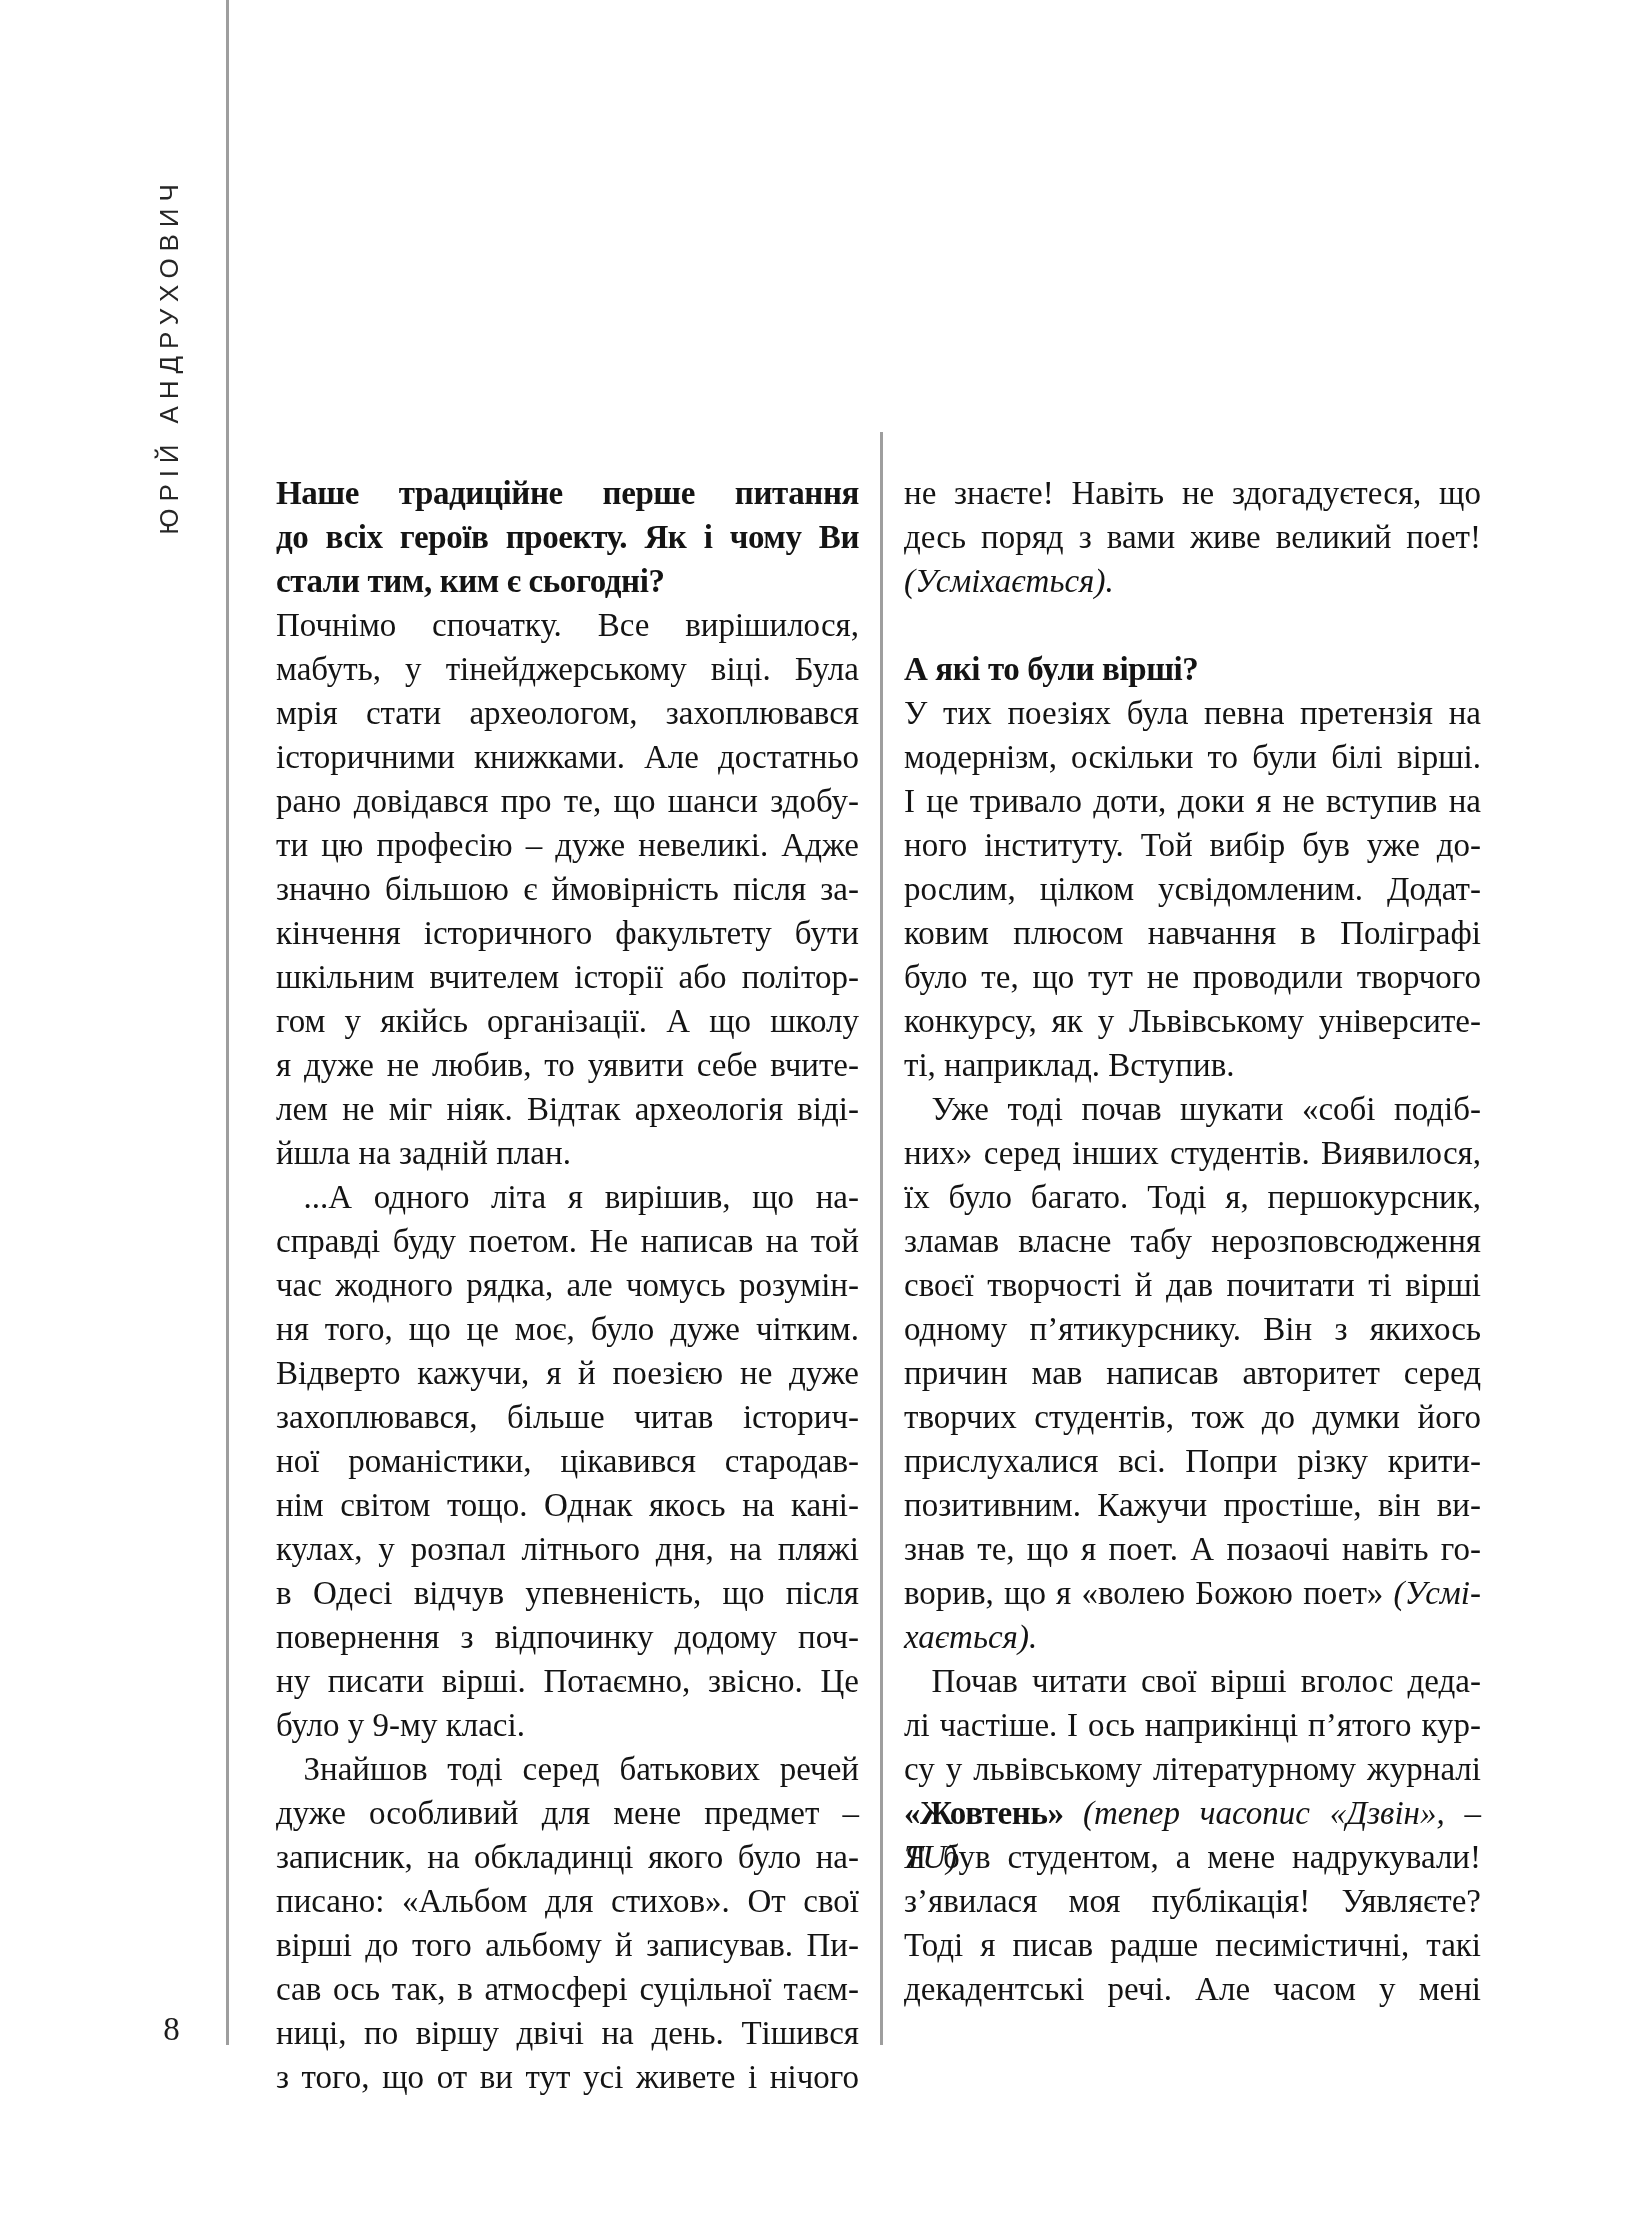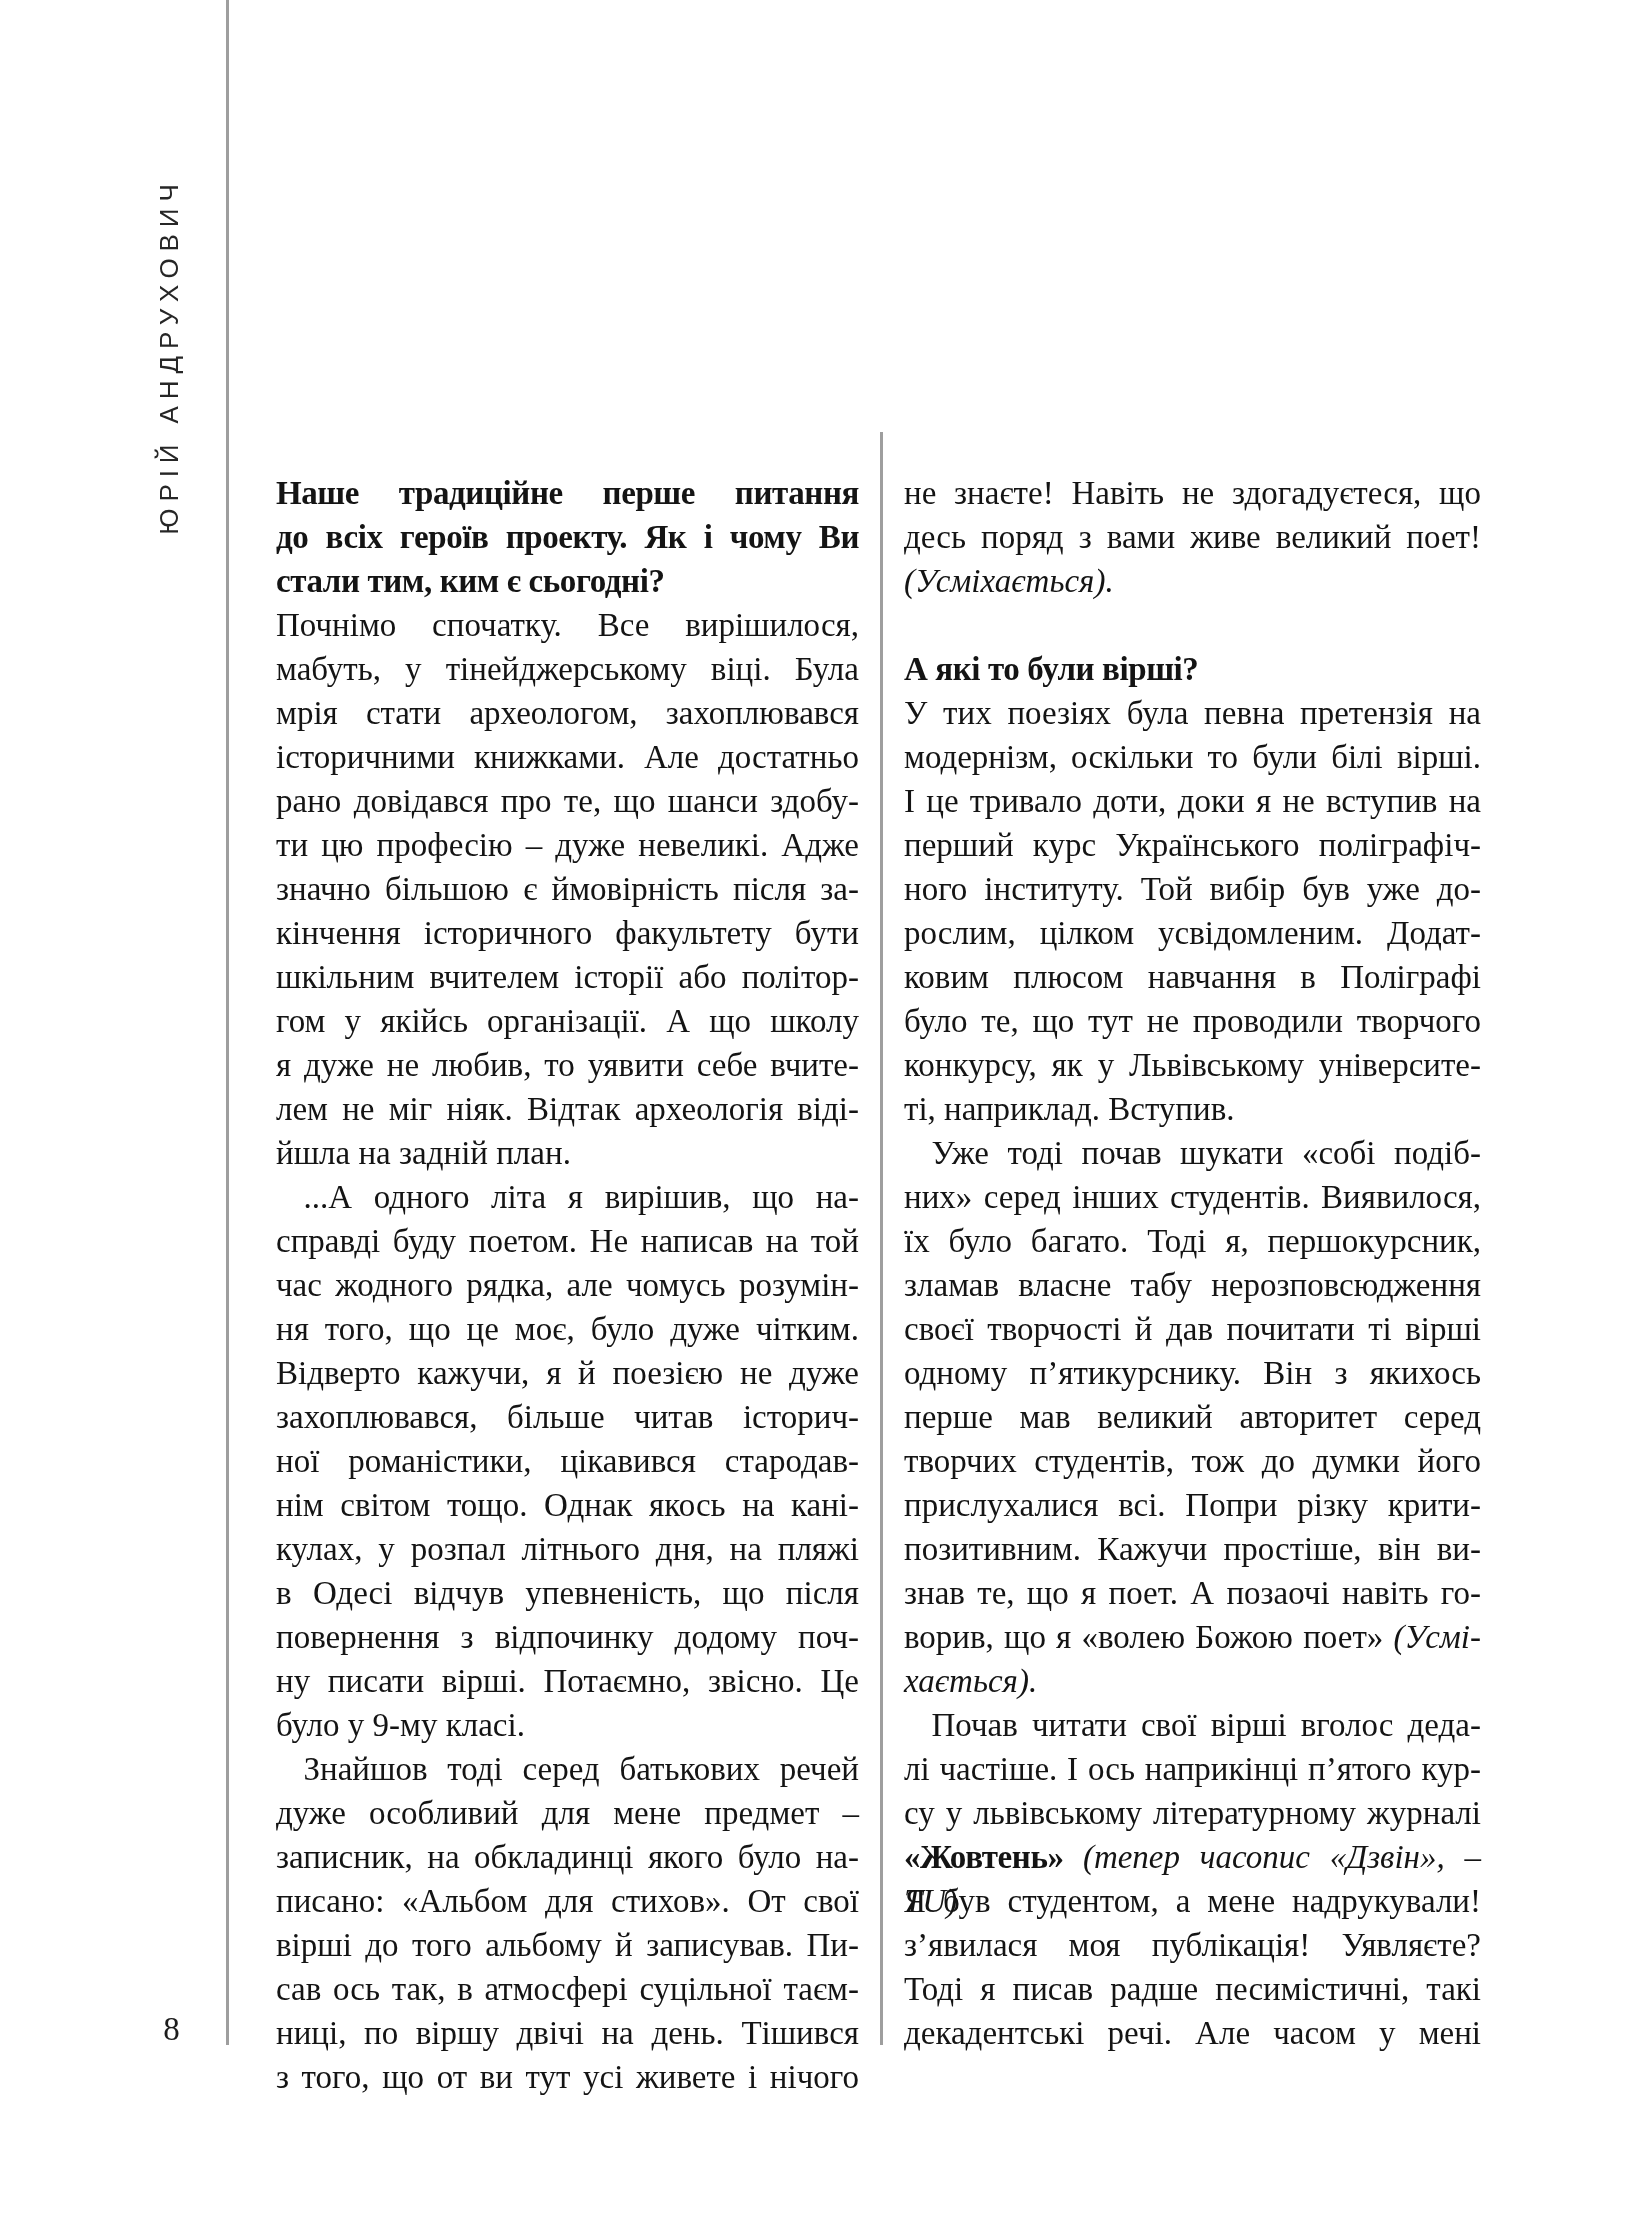--- a/index.html
+++ b/index.html
@@ -127,34 +127,33 @@
   <div class="divider"></div>
   <div class="col col-right">
       <div class="line"><span>не знаєте! Навіть не здогадуєтеся, що</span></div>
       <div class="line"><span>десь поряд з вами живе великий поет!</span></div>
       <div class="line align-left"><span class="italic">(Усміхається).</span></div>
       <div class="line blank"></div>
       <div class="line align-left"><span class="bold">А які то були вірші?</span></div>
       <div class="line"><span>У тих поезіях була певна претензія на</span></div>
       <div class="line"><span>модернізм, оскільки то були білі вірші.</span></div>
       <div class="line"><span>І це тривало доти, доки я не вступив на</span></div>
-      <div class="line"><span>перший курс Українського поліграфіч-</span></div>
       <div class="line"><span>ного інституту. Той вибір був уже до-</span></div>
       <div class="line"><span>рослим, цілком усвідомленим. Додат-</span></div>
       <div class="line"><span>ковим плюсом навчання в Поліграфі</span></div>
       <div class="line"><span>було те, що тут не проводили творчого</span></div>
       <div class="line"><span>конкурсу, як у Львівському університе-</span></div>
       <div class="line align-left"><span>ті, наприклад. Вступив.</span></div>
       <div class="line indent"><span>Уже тоді почав шукати «собі подіб-</span></div>
       <div class="line"><span>них» серед інших студентів. Виявилося,</span></div>
       <div class="line"><span>їх було багато. Тоді я, першокурсник,</span></div>
       <div class="line"><span>зламав власне табу нерозповсюдження</span></div>
       <div class="line"><span>своєї творчості й дав почитати ті вірші</span></div>
       <div class="line"><span>одному п’ятикурснику. Він з якихось</span></div>
-      <div class="line"><span>перше мав великий авторитет серед</span></div>
+      <div class="line"><span>причин мав написав авторитет серед</span></div>
       <div class="line"><span>творчих студентів, тож до думки його</span></div>
       <div class="line"><span>прислухалися всі. Попри різку крити-</span></div>
       <div class="line"><span>позитивним. Кажучи простіше, він ви-</span></div>
       <div class="line"><span>знав те, що я поет. А позаочі навіть го-</span></div>
       <div class="line"><span>ворив, що я «волею Божою поет» </span><span class="italic">(Усмі-</span></div>
       <div class="line align-left"><span class="italic">хається).</span></div>
       <div class="line indent"><span>Почав читати свої вірші вголос деда-</span></div>
       <div class="line"><span>лі частіше. І ось наприкінці п’ятого кур-</span></div>
       <div class="line"><span>су у львівському літературному журналі</span></div>
       <div class="line"><span class="bold">«Жовтень» </span><span class="italic">(тепер часопис «Дзвін», – TU)</span></div>

